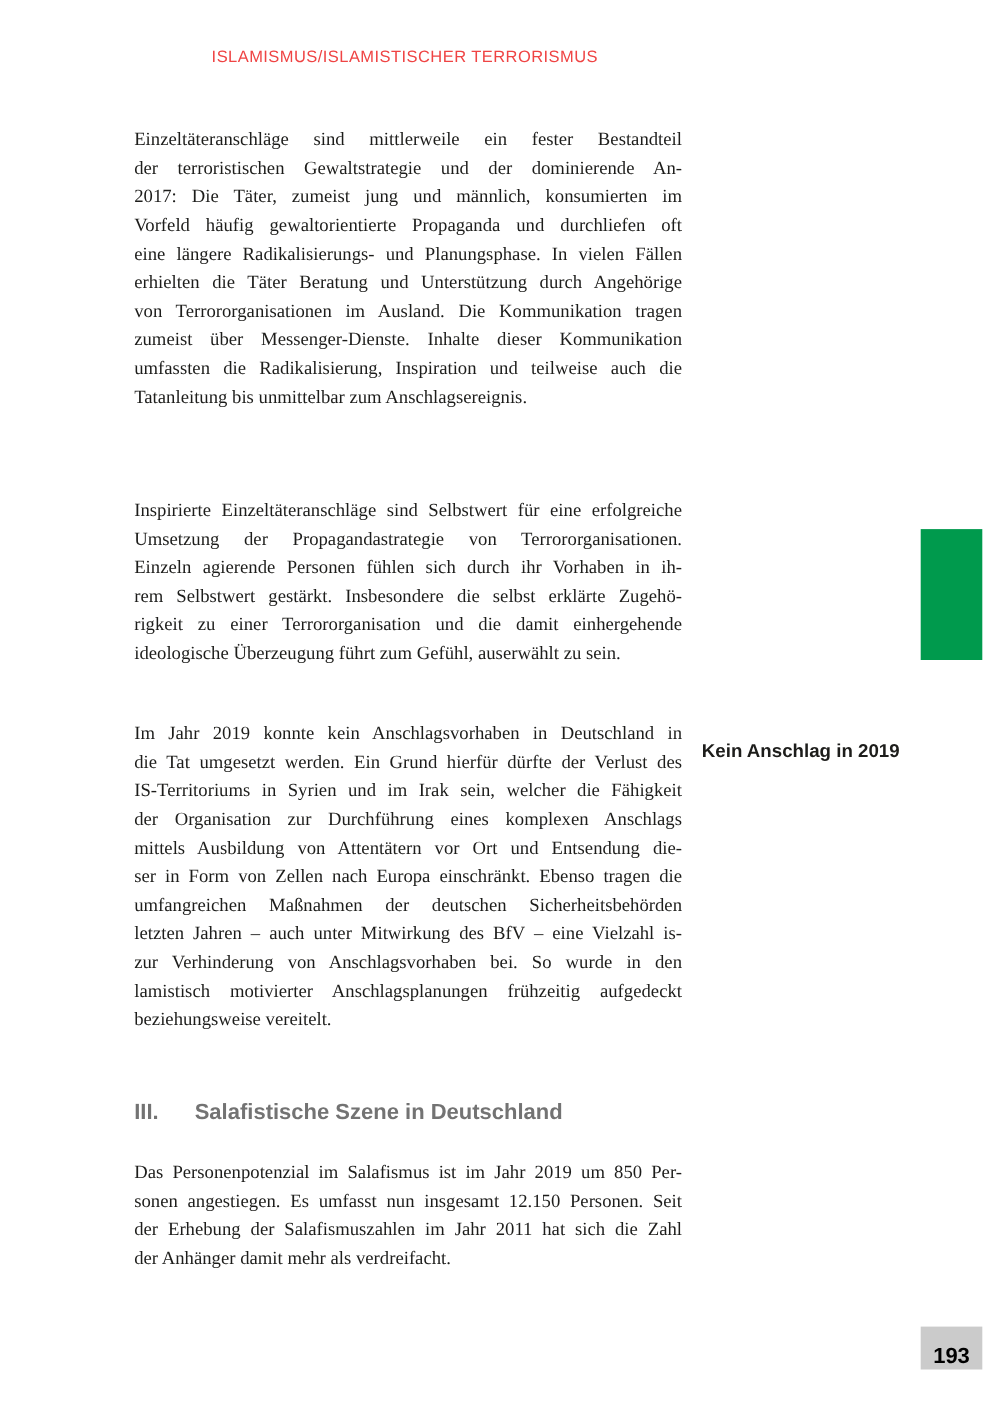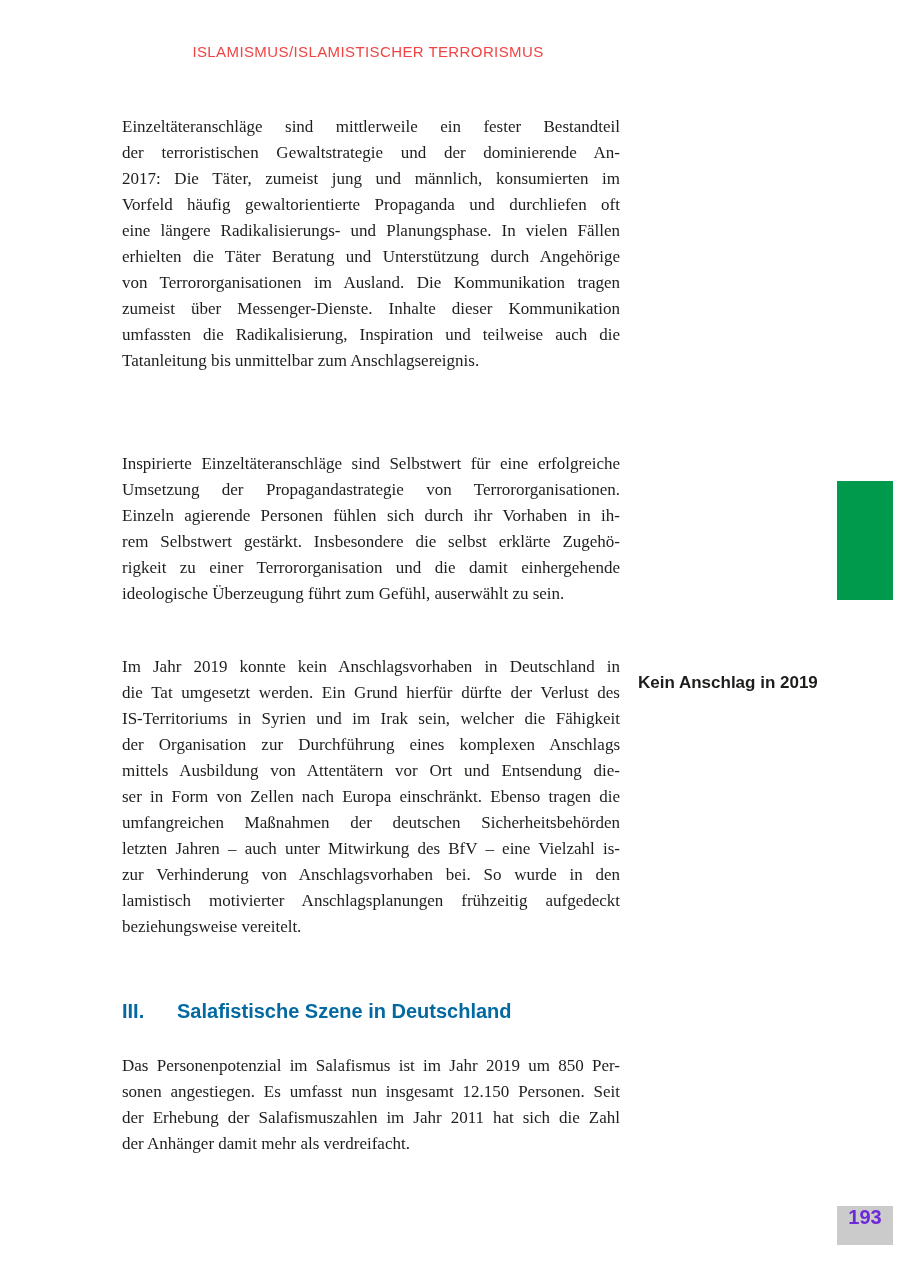--- a/index.html
+++ b/index.html
@@ -56,46 +56,46 @@
   .section-heading {
     position: absolute;
     left: 122px;
     top: 997px;
     width: 520px;
     margin: 0;
     font-family: "Liberation Sans", sans-serif;
     font-weight: bold;
     font-size: 20px;
     line-height: 28px;
-    color: #0369a1;
+    color: #737373;
   }
   .section-heading .heading-number {
     display: inline-block;
     width: 55px;
   }
   .chapter-tab {
     position: absolute;
     left: 837px;
     top: 481px;
     width: 56px;
     height: 119px;
   }
   .page-number-box {
     position: absolute;
     left: 837px;
     top: 1206px;
     width: 56px;
     height: 39px;
     display: flex;
-    align-items: flex-start;
+    align-items: flex-end;
     justify-content: center;
     font-family: "Liberation Sans", sans-serif;
     font-weight: bold;
     font-size: 20px;
-    color: #6d28d9;
+    color: #000000;
   }
 </style>
 </head>
 <body>
 
 <div class="page">
 
   <div class="running-header">ISLAMISMUS/ISLAMISTISCHER TERRORISMUS</div>
 
   <div class="paragraph" style="top: 114px;">

